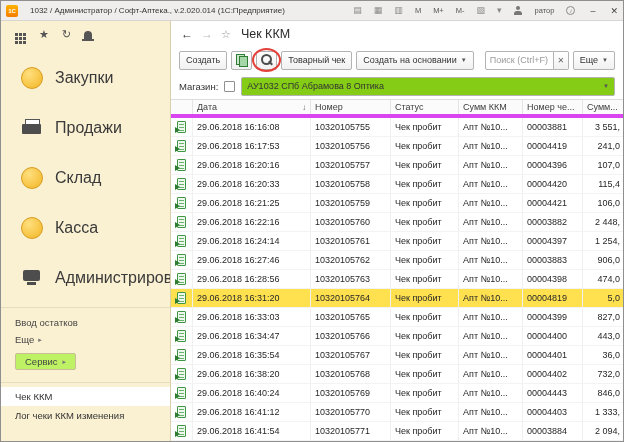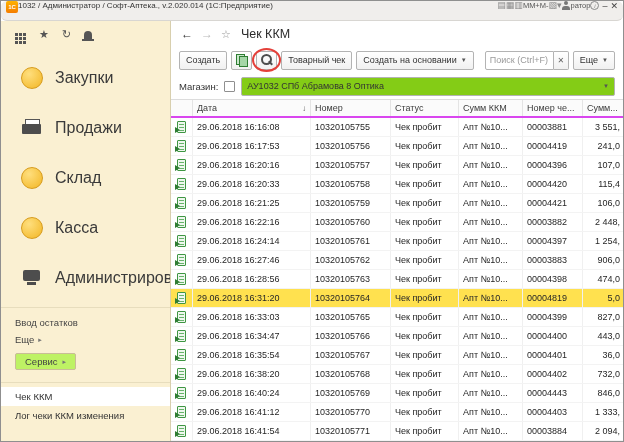--- a/index.html
+++ b/index.html
@@ -1,21 +1,21 @@
 <!DOCTYPE html>
 <html><head>
 <meta charset="utf-8">
 <style>
   * { margin:0; padding:0; box-sizing:border-box; }
   html,body { width:624px; height:442px; }
   body { font-family:"Liberation Sans","DejaVu Sans",sans-serif; background:#fff; color:#222; }
   .window { width:624px; height:442px; border:1px solid #8f8f8f; display:flex; flex-direction:column; background:#fff; overflow:hidden; }
 
   
-  .titlebar { flex:0 0 20px; height:20px; background:#f0eeec; border-bottom:1px solid #d8d6d2; display:flex; align-items:flex-start; padding:0 5px; gap:0; font-size:8px; color:#333; white-space:nowrap;border-radius:6px; }
+  .titlebar { flex:0 0 20px; height:20px; background:#f0eeec; border-bottom:1px solid #d8d6d2; display:flex; align-items:center; padding:0 5px; gap:12px; font-size:8px; color:#333; white-space:nowrap; }
   .logo { width:12px; height:12px; border-radius:2px; background:linear-gradient(#ffb300,#f57c00); color:#fff; font-size:6px; font-weight:bold; display:flex; align-items:center; justify-content:center; flex:0 0 12px; }
   .tb-title { overflow:hidden; text-overflow:ellipsis; }
   .tb-spacer { flex:1; }
   .tb-ico { font-size:9px; color:#8a8a8a; line-height:1; }
   .tb-mem { font-size:7.5px; color:#555; }
   .person { width:9px; height:9px; position:relative; display:inline-block; }
   .person::before { content:""; position:absolute; left:2.5px; top:0; width:4px; height:4px; border-radius:50%; background:#777; }
   .person::after { content:""; position:absolute; left:0.5px; top:4.5px; width:8px; height:4px; border-radius:3px 3px 0 0; background:#777; }
   .tb-info { width:9px; height:9px; border:1px solid #8a8a8a; border-radius:50%; color:#8a8a8a; font-size:6px; display:flex; align-items:center; justify-content:center; font-style:italic; }
   .tb-win { font-size:9px; color:#444; margin-left:3px; }
@@ -77,21 +77,21 @@
 
   .filter-row { flex:0 0 26px; display:flex; align-items:center; gap:6px; padding:0 8px; }
   .filter-label { font-size:9.5px; color:#333; }
   .checkbox { width:11px; height:11px; border:1px solid #8f8f8f; background:#fff; border-radius:1px; cursor:pointer; }
   .combo { flex:1; height:19px; border:1px solid #b3b3b3; border-radius:2px; display:flex; align-items:center; background:#84cc16; cursor:pointer; }
   .combo-value { flex:1; font-size:9px; color:#333; padding:0 5px; white-space:nowrap; overflow:hidden; }
   .combo-arrow { width:16px; display:flex; align-items:center; justify-content:center; font-size:6px; color:#555; }
 
   
   .grid { flex:1; display:flex; flex-direction:column; border-top:1px solid #dcdcdc; min-height:0; }
-  .thead { flex:0 0 18px; display:flex; border-bottom:2px solid #d946ef; background:#fbfbfb; }
+  .thead { flex:0 0 18px; display:flex; border-bottom:4px solid #d946ef; background:#fbfbfb; }
   .hcell { font-size:9px; color:#3c3c3c; display:flex; align-items:center; padding:0 4px; border-right:1px solid #e4e4e4; white-space:nowrap; overflow:hidden; cursor:pointer; }
   .sort-ico { margin-left:auto; font-size:8px; color:#555; }
   .tbody { flex:1; overflow:hidden; }
   .trow { height:19px; display:flex; border-bottom:1px solid #f3f3f3; cursor:pointer; }
   .trow.selected { background:#ffe14f; }
   .cell { font-size:9px; color:#262626; display:flex; align-items:center; padding:0 4px; border-right:1px solid #f0f0f0; white-space:nowrap; overflow:hidden; }
   .c-icon { flex:0 0 22px; width:22px; justify-content:center; padding:0; }
   .c-date { flex:0 0 118px; width:118px; }
   .c-num  { flex:0 0 80px; width:80px; }
   .c-status { flex:0 0 68px; width:68px; }

